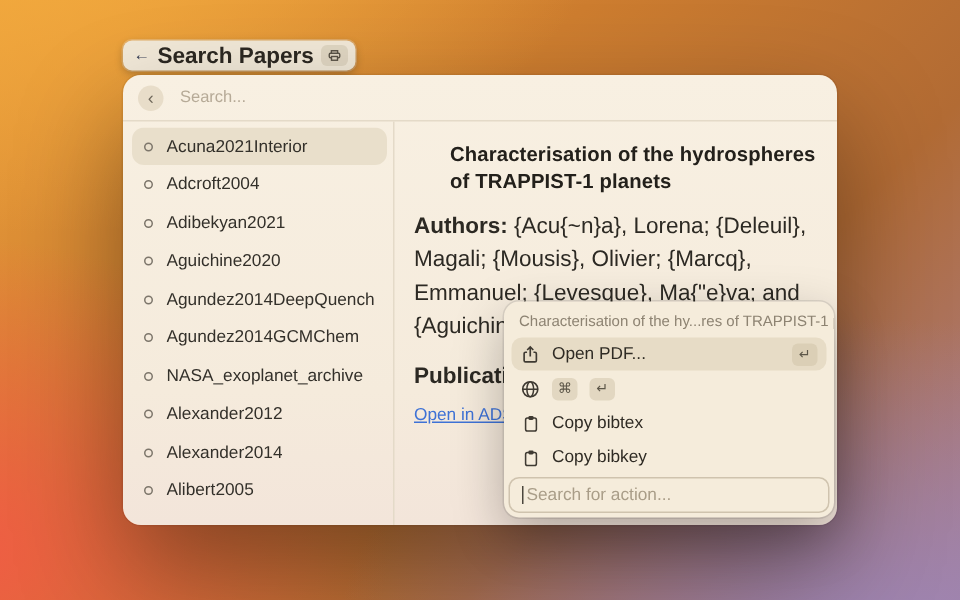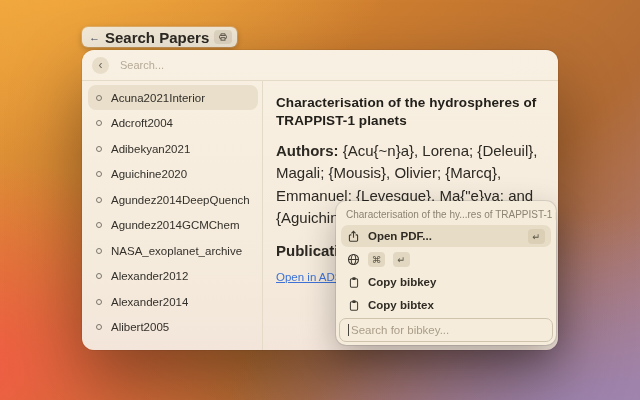--- a/index.html
+++ b/index.html
@@ -51,21 +51,21 @@
   .list-item{
     height:25px; margin-bottom:0.5px; display:flex; align-items:center; gap:9px;
     padding:12px 8px; border-radius:8px; cursor:default;
   }
   .list-item.selected{ background:#e9dfcb; }
   .ring{ width:6px; height:6px; border:1.4px solid #7d766b; border-radius:50%; flex:none; }
   .item-label{ font-size:11.5px; color:#33302a; white-space:nowrap; overflow:hidden; }
 
   
   .detail{ position:absolute; left:190px; top:31px; right:10px; bottom:0; padding:13px 4px 0 4px; }
-  .detail-title{ font-size:13.5px; font-weight:700; color:#23201b; line-height:1.32; letter-spacing:.1px; }
+  .detail-title{ font-size:13.5px; font-weight:700; color:#23201b; line-height:1.32; letter-spacing:.1px;margin-left:24px; }
   .detail-para{ margin-top:10px; font-size:15px; color:#2c2923; line-height:1.5; }
   .detail-para b{ font-weight:700; }
   .detail-link{ display:inline-block; margin-top:9px; font-size:11.5px; color:#3e72d6; text-decoration:underline; cursor:pointer; }
 
   
   .popup{
     position:absolute; left:336px; top:201px; width:220px; height:144px;
     background:#f5ecdb; border-radius:10px;
     box-shadow:0 12px 34px rgba(0,0,0,.28), 0 0 0 1px rgba(0,0,0,.09);
     overflow:hidden;
@@ -73,21 +73,21 @@
   .popup-header{
     padding:8px 10px 5px 10px; font-size:10px; color:#8d8372;
     white-space:nowrap; overflow:hidden;
   }
   .popup-rows{ padding:0 5px; }
   .action-row{
     height:22px; margin-bottom:1px; display:flex; align-items:center; gap:8px;
     padding:0 6px; border-radius:7px; cursor:default;
   }
   .action-row.selected{ background:#e7dcc6; }
-  .action-label{ font-size:11.5px; color:#2f2b24; font-weight:700; flex:1; white-space:nowrap; }
+  .action-label{ font-size:11.5px; color:#2f2b24; font-weight:400; flex:1; white-space:nowrap; }
   .action-icon{ width:13px; height:13px; flex:none; display:flex; align-items:center; justify-content:center; }
   .action-icon svg{ display:block; }
   .keycap{
     min-width:17px; height:15px; padding:0 3px; border-radius:4px; background:#e2d7c1;
     display:flex; align-items:center; justify-content:center;
     font-size:9.5px; color:#5d5749; flex:none;
   }
   .action-row.selected .keycap{ background:#dbcfb6; }
   .action-search{
     position:absolute; left:3px; right:3px; bottom:3px; height:24px;
@@ -203,42 +203,42 @@
       <span class="keycap">↵</span>
     </div>
 
     <div class="action-row">
       <span class="action-icon">
         <svg width="12" height="13" viewBox="0 0 14 14">
             <rect x="2.8" y="2.6" width="8.4" height="10" rx="1.4" fill="none" stroke="#3f3a32" stroke-width="1.2"></rect>
             <rect x="5" y="1" width="4" height="3" rx="1" fill="#3f3a32"></rect>
           </svg>
       </span>
-      <span class="action-label">Copy bibkey</span>
+      <span class="action-label">Copy bibtex</span>
     </div>
 
     <div class="action-row">
       <span class="action-icon">
         <svg width="12" height="13" viewBox="0 0 14 14">
             <rect x="2.8" y="2.6" width="8.4" height="10" rx="1.4" fill="none" stroke="#3f3a32" stroke-width="1.2"></rect>
             <rect x="5" y="1" width="4" height="3" rx="1" fill="#3f3a32"></rect>
           </svg>
       </span>
-      <span class="action-label">Copy bibtex</span>
+      <span class="action-label">Copy bibkey</span>
     </div>
 
     <div class="action-row">
       <span class="action-icon">
         <svg width="12" height="13" viewBox="0 0 14 14">
             <rect x="2.8" y="2.6" width="8.4" height="10" rx="1.4" fill="none" stroke="#3f3a32" stroke-width="1.2"></rect>
             <rect x="5" y="1" width="4" height="3" rx="1" fill="#3f3a32"></rect>
           </svg>
       </span>
       <span class="action-label">Copy ADS Link</span>
     </div>
 
   </div>
 
   <div class="action-search">
     <span class="caret"></span>
-    <span class="ph">Search for bibkey...</span>
+    <span class="ph">Search for action...</span>
   </div>
 </div>
 
 </body></html>

